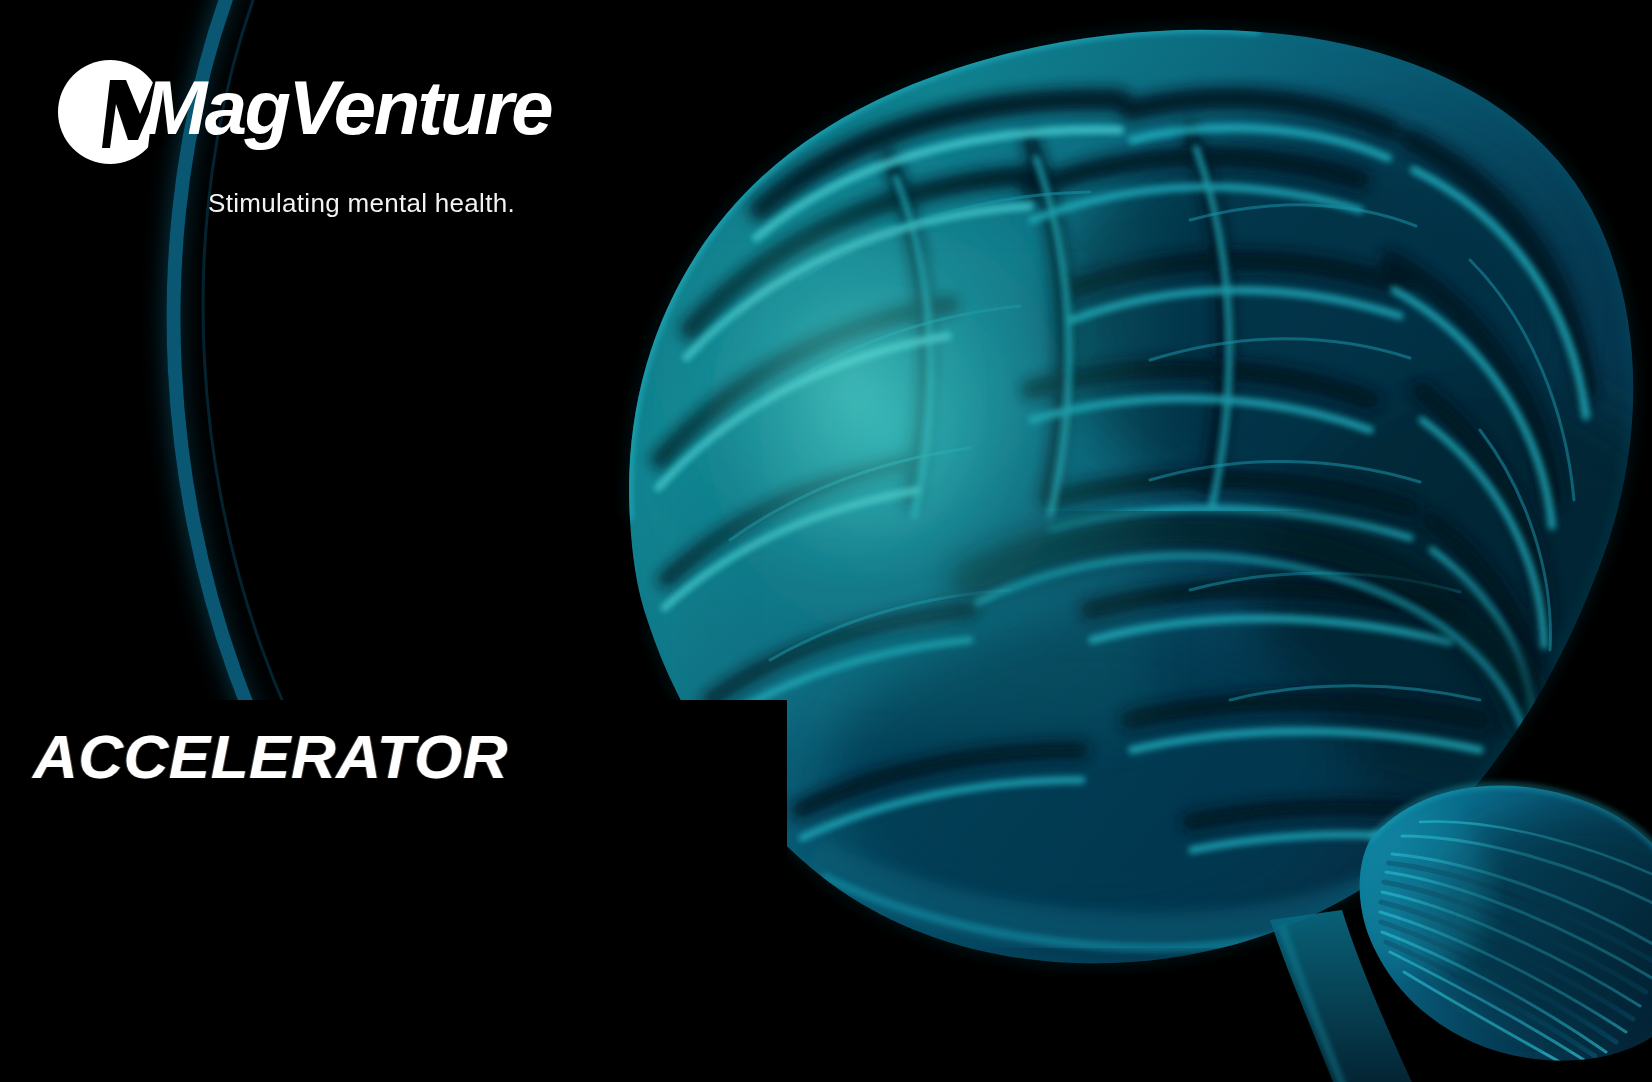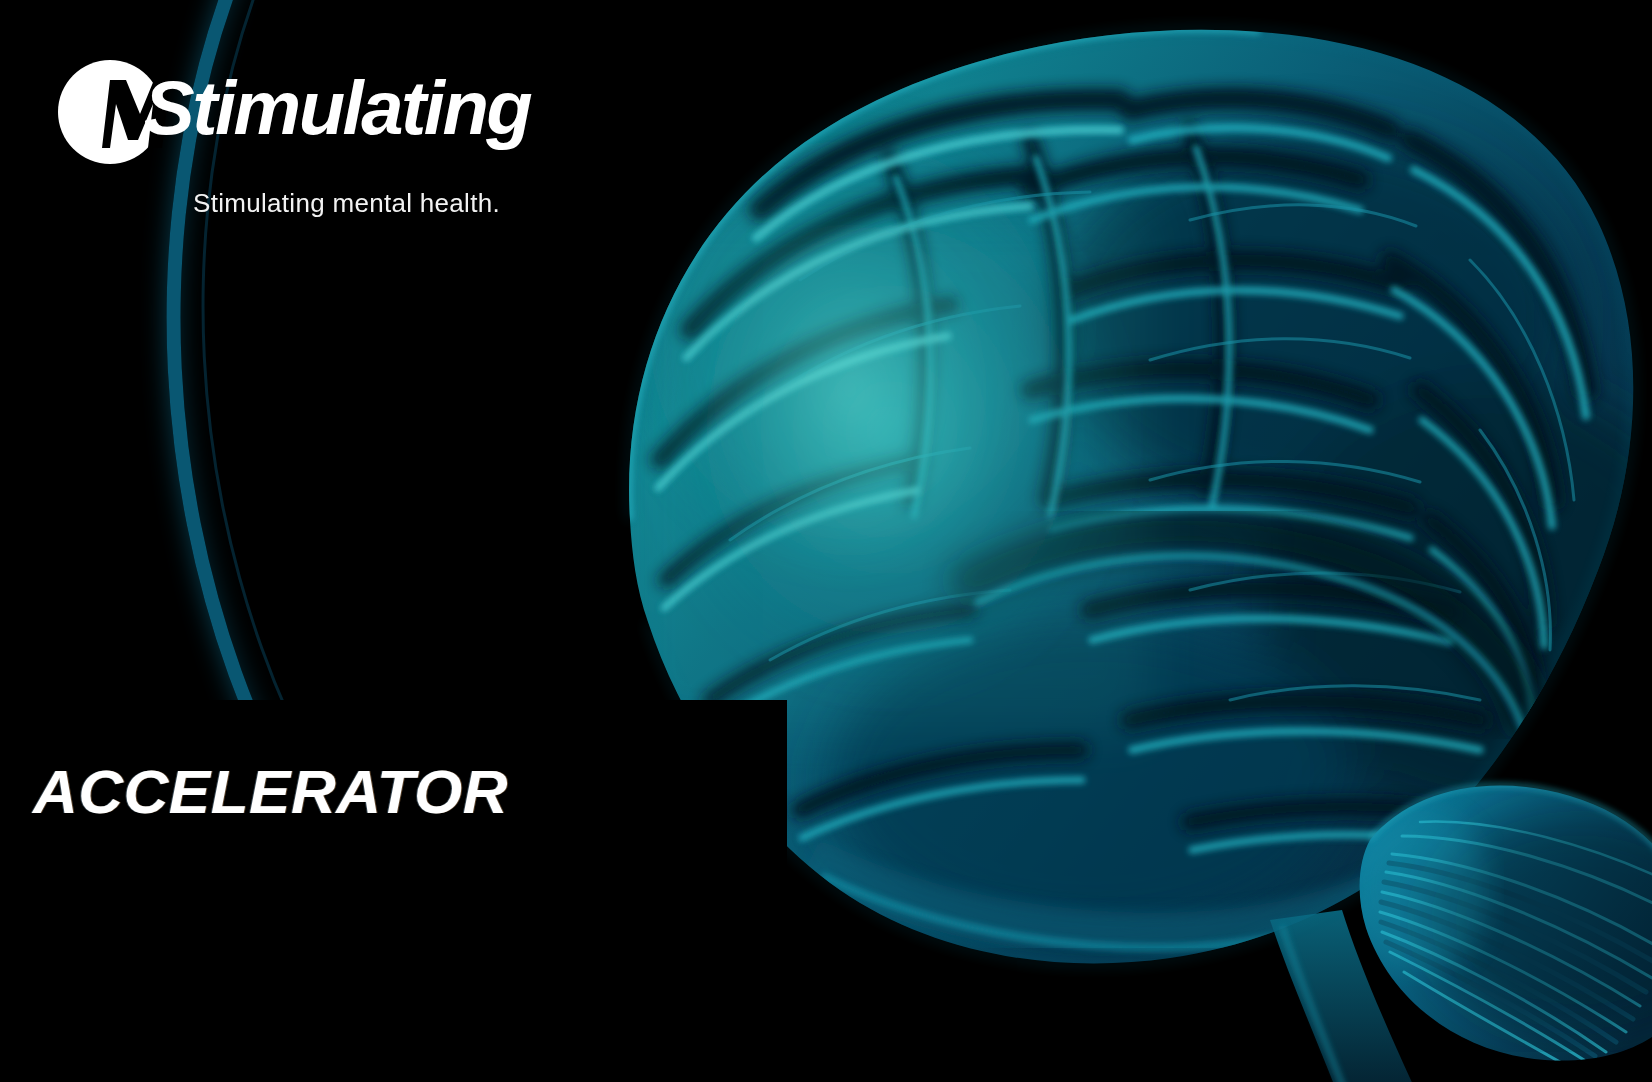--- a/index.html
+++ b/index.html
@@ -67,40 +67,39 @@
     font-size:76px;
     font-weight:700;
     font-style:italic;
     letter-spacing:-2.5px;
     color:#ffffff;
     line-height:1;
     white-space:nowrap;
   }
   .logo-tagline{
     position:absolute;
-    left:135px; top:136px;
+    left:150px; top:136px;
     font-size:26px;
     font-weight:400;
     letter-spacing:.3px;
     color:#f2f2f2;
     white-space:nowrap;
   }
 
   
   .title-plate{
     position:absolute;
     left:0; top:700px;
     width:787px; height:382px;
     background:#000000;
   }
   .title-block{
     position:absolute;
     left:33px; top:722px;
     width:740px;
-    margin-top:35px;
   }
   .title-line{
     font-size:62px;
     font-weight:800;
     font-style:italic;
     letter-spacing:0.5px;
     color:#ffffff;
     line-height:1.12;
     white-space:nowrap;
     text-shadow:1px 0 0 rgba(255,190,120,0.35), -1px 0 0 rgba(170,220,255,0.30);
@@ -358,21 +357,21 @@
     </svg>
   </div>
 
   <div class="logo">
     <div class="logo-mark">
       <svg viewBox="0 0 112 112" width="112" height="112">
         <circle cx="52" cy="56" r="52" fill="#ffffff"></circle>
         <path d="M44 92 L52 24 L68 24 L82 58 L96 24 L112 24 L104 92 L90 92 L95 48 L80 84 L70 84 L58 48 L52 92 Z" fill="#000000"></path>
       </svg>
     </div>
-    <div class="logo-word">Stimulating</div>
+    <div class="logo-word">MagVenture</div>
     <div class="logo-tagline">Stimulating mental health.</div>
   </div>
 
   <div class="title-plate"></div>
   <div class="title-block">
     <div class="title-line">ACCELERATOR</div>
   </div>
 
 </div>
 

